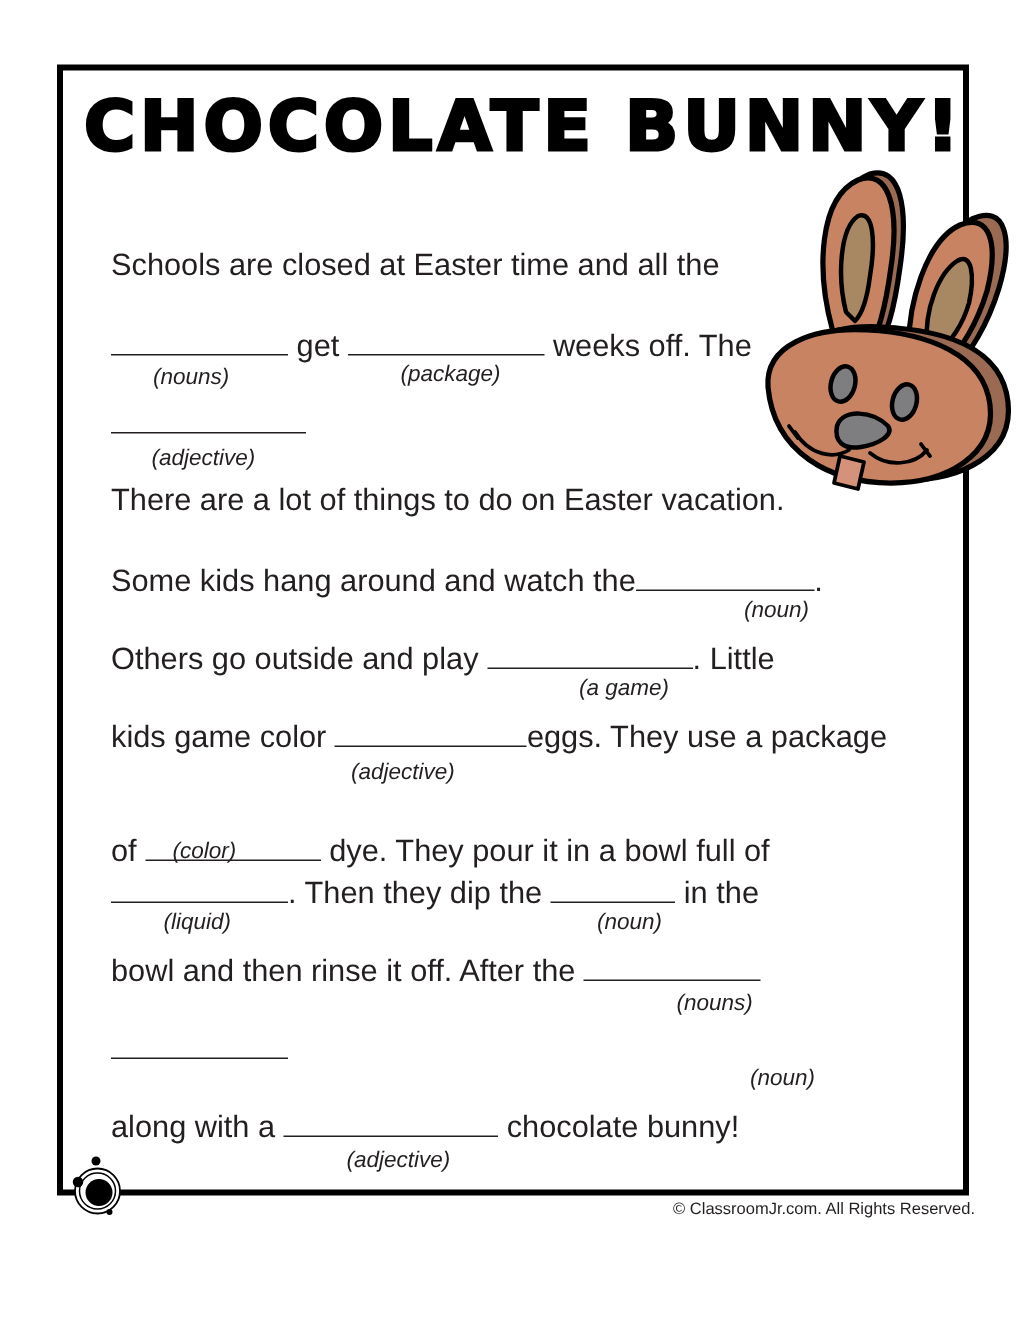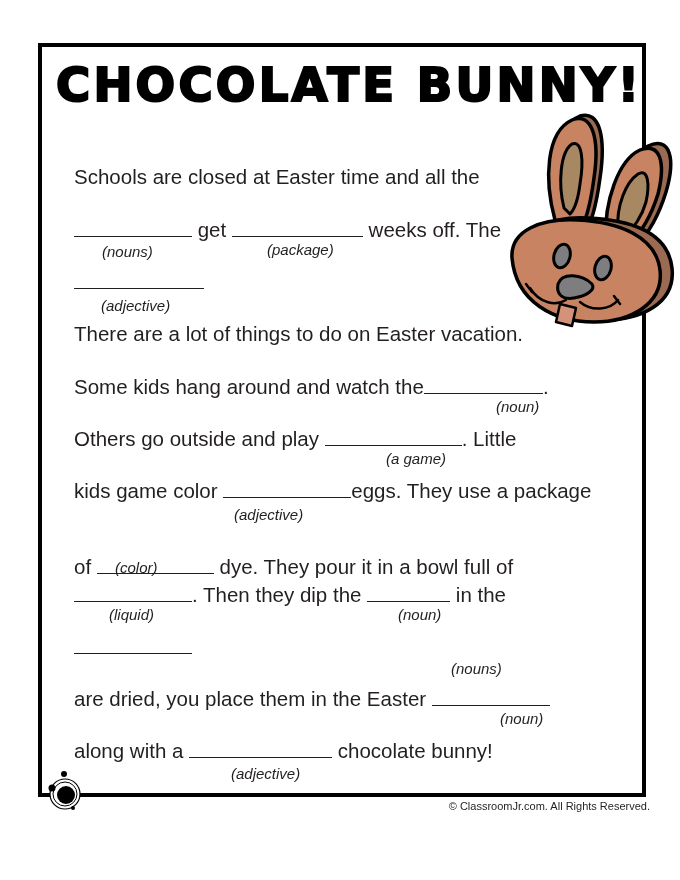--- a/index.html
+++ b/index.html
@@ -87,26 +87,26 @@
 </div>
 <div class="hint" style="left:115px;top:559px;">(color)</div>
 
 <div class="line" style="top:583px;">
   <span class="blank" style="width:118px;"></span><span>. Then they dip the </span><span class="blank" style="width:83px;"></span><span> in the</span>
 </div>
 <div class="hint" style="left:109px;top:606px;">(liquid)</div>
 <div class="hint" style="left:398px;top:606px;">(noun)</div>
 
 <div class="line" style="top:635px;">
-  <span class="blank" style="width:118px;"></span>
+  <span>bowl and then rinse it off. After the </span><span class="blank" style="width:118px;"></span>
 </div>
 <div class="hint" style="left:451px;top:660px;">(nouns)</div>
 
 <div class="line" style="top:687px;">
-  <span>are dried,  you place them in the Easter </span><span class="blank" style="width:118px;"></span>
+  <span class="blank" style="width:118px;"></span>
 </div>
 <div class="hint" style="left:500px;top:710px;">(noun)</div>
 
 <div class="line" style="top:739px;text-align:right;">
   <span>along with a </span><span class="blank" style="width:143px;"></span><span> chocolate bunny!</span>
 </div>
 <div class="hint" style="left:231px;top:765px;">(adjective)</div>
 
 <svg class="logo" viewBox="0 0 38 42" xmlns="http://www.w3.org/2000/svg">
   <circle cx="19" cy="24" r="15" fill="#fff" stroke="#000" stroke-width="1.2"></circle>

